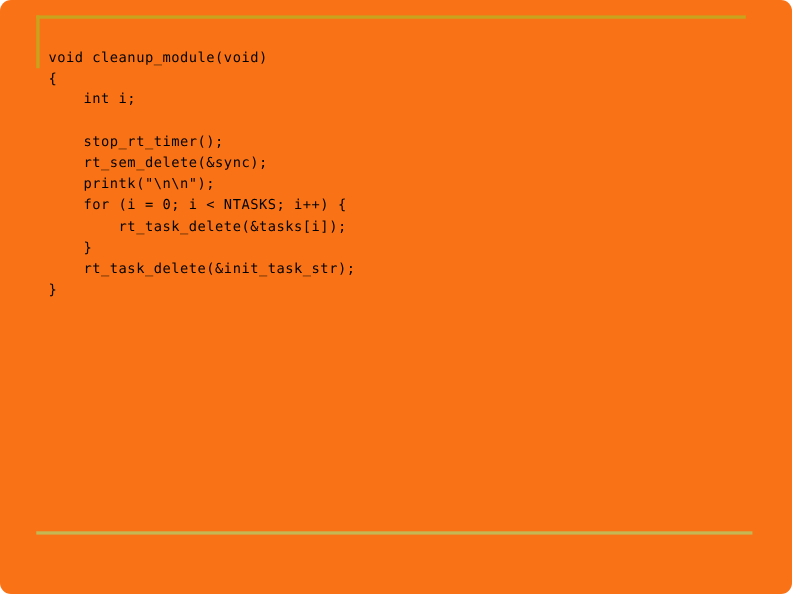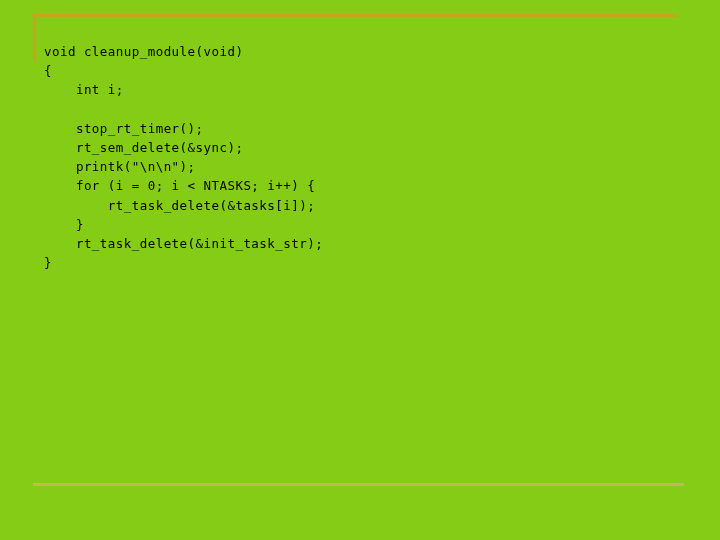--- a/index.html
+++ b/index.html
@@ -62,21 +62,21 @@
     letter-spacing: 0.45px;
   }
   .code-line {
     white-space: pre;
     min-height: 19.2px;
   }
 </style>
 </head>
 <body>
 
-<div id="slide" style="background: #84cc16;">
+<div id="slide" style="background: #f97316; border-radius: 10px;">
 
   <div id="rule-top" style="background: rgb(200, 164, 30);"></div>
   <div id="rule-top-stub" style="background: rgb(200, 164, 30);"></div>
 
   <pre id="code-block" style="color: rgb(0, 0, 0);"><div class="code-line">void cleanup_module(void)</div><div class="code-line">{</div><div class="code-line">    int i;</div><div class="code-line">&nbsp;</div><div class="code-line">    stop_rt_timer();</div><div class="code-line">    rt_sem_delete(&amp;sync);</div><div class="code-line">    printk("\n\n");</div><div class="code-line">    for (i = 0; i &lt; NTASKS; i++) {</div><div class="code-line">        rt_task_delete(&amp;tasks[i]);</div><div class="code-line">    }</div><div class="code-line">    rt_task_delete(&amp;init_task_str);</div><div class="code-line">}</div></pre>
 
   <div id="rule-bottom" style="background: rgb(198, 183, 85);"></div>
 
 </div>
 

